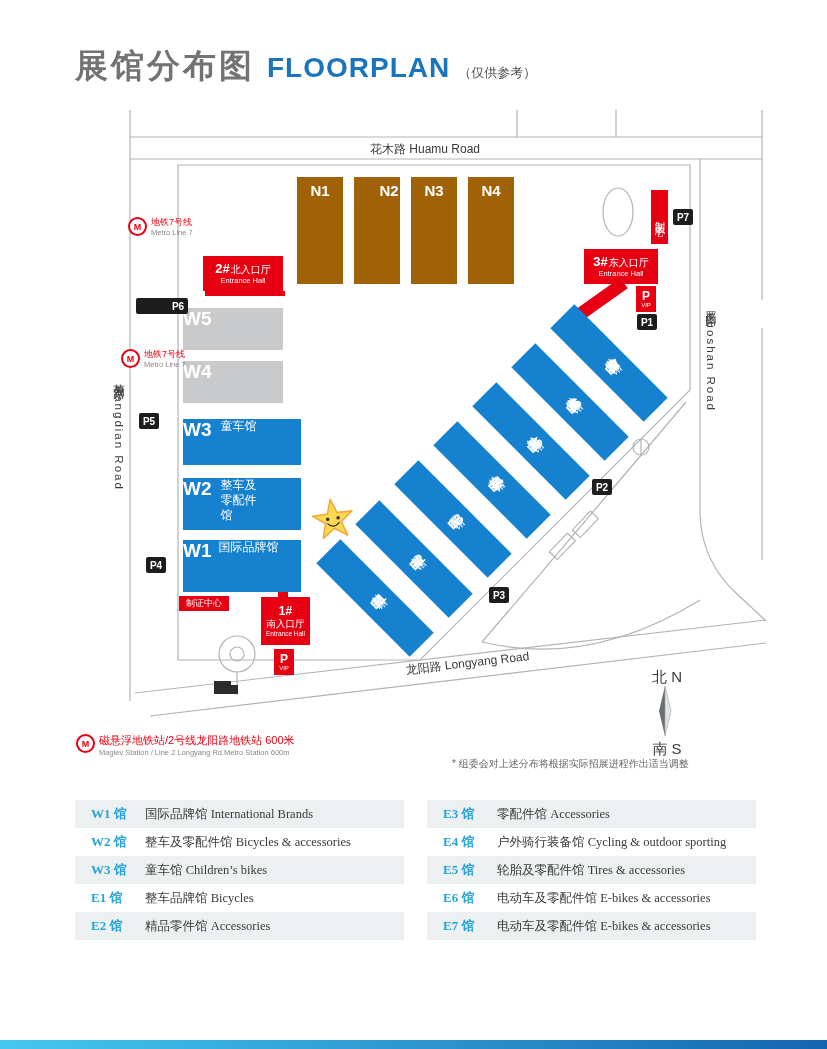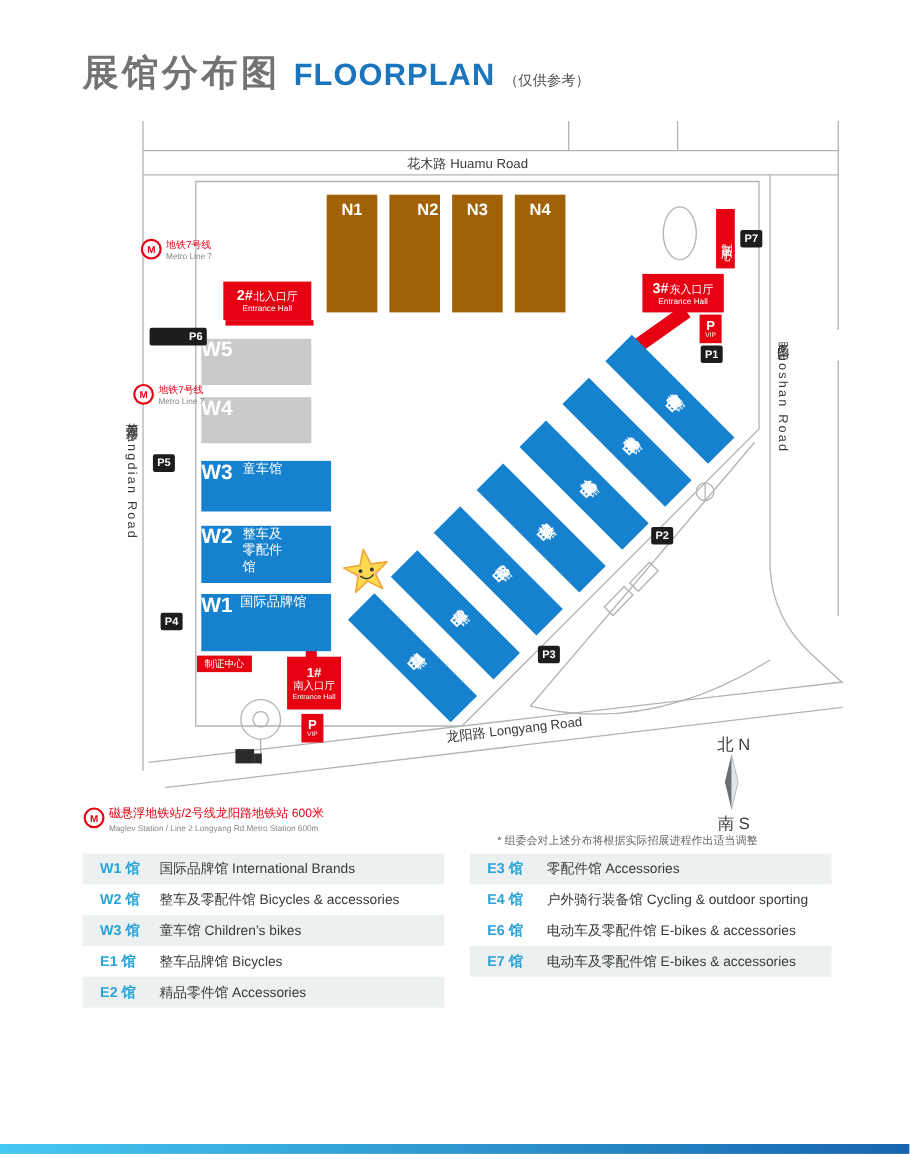--- a/index.html
+++ b/index.html
@@ -58,21 +58,21 @@
   .men{color:#888;font-size:7.5px;}
 
   
   .roadlabel{position:absolute;color:#3a3a3a;font-size:12px;text-align:center;}
   .vertlabel{position:absolute;color:#3a3a3a;font-size:11.5px;writing-mode:vertical-rl;
              text-orientation:mixed;letter-spacing:2px;}
   .complabel{position:absolute;color:#3a3a3a;font-size:15px;text-align:center;width:36px;}
   .footnote{position:absolute;color:#666;font-size:10px;}
 
   
-  .legend{position:absolute;left:75px;top:776px;width:681px;display:flex;gap:23px;}
+  .legend{position:absolute;left:75px;top:800px;width:681px;display:flex;gap:23px;font-family:Liberation Serif, serif;}
   .lcol{flex:1;display:flex;flex-direction:column;}
   .lrow{height:28px;display:flex;align-items:center;padding-left:16px;}
   .lrow.alt{background:#edf0f1;}
   .lid{color:#29a3d8;font-weight:bold;font-size:13px;width:54px;flex:none;}
   .ldesc{color:#3a3a3a;font-size:12.5px;white-space:nowrap;}
 
   .bottombar{position:absolute;left:0;top:1040px;width:827px;height:9px;
              background:linear-gradient(90deg,#45c8f1,#1565ae);}
 </style>
 </head>
@@ -284,20 +284,24 @@
     </div>
     <div class="lcol">
       <div class="lrow alt">
         <span class="lid">E3 馆</span>
         <span class="ldesc">零配件馆 Accessories</span>
       </div>
       <div class="lrow">
         <span class="lid">E4 馆</span>
         <span class="ldesc">户外骑行装备馆 Cycling &amp; outdoor sporting</span>
       </div>
+      <div class="lrow alt">
+        <span class="lid">E5 馆</span>
+        <span class="ldesc">轮胎及零配件馆 Tires &amp; accessories</span>
+      </div>
       <div class="lrow">
         <span class="lid">E6 馆</span>
         <span class="ldesc">电动车及零配件馆 E-bikes &amp; accessories</span>
       </div>
       <div class="lrow alt">
         <span class="lid">E7 馆</span>
         <span class="ldesc">电动车及零配件馆 E-bikes &amp; accessories</span>
       </div>
     </div>
   </div>

